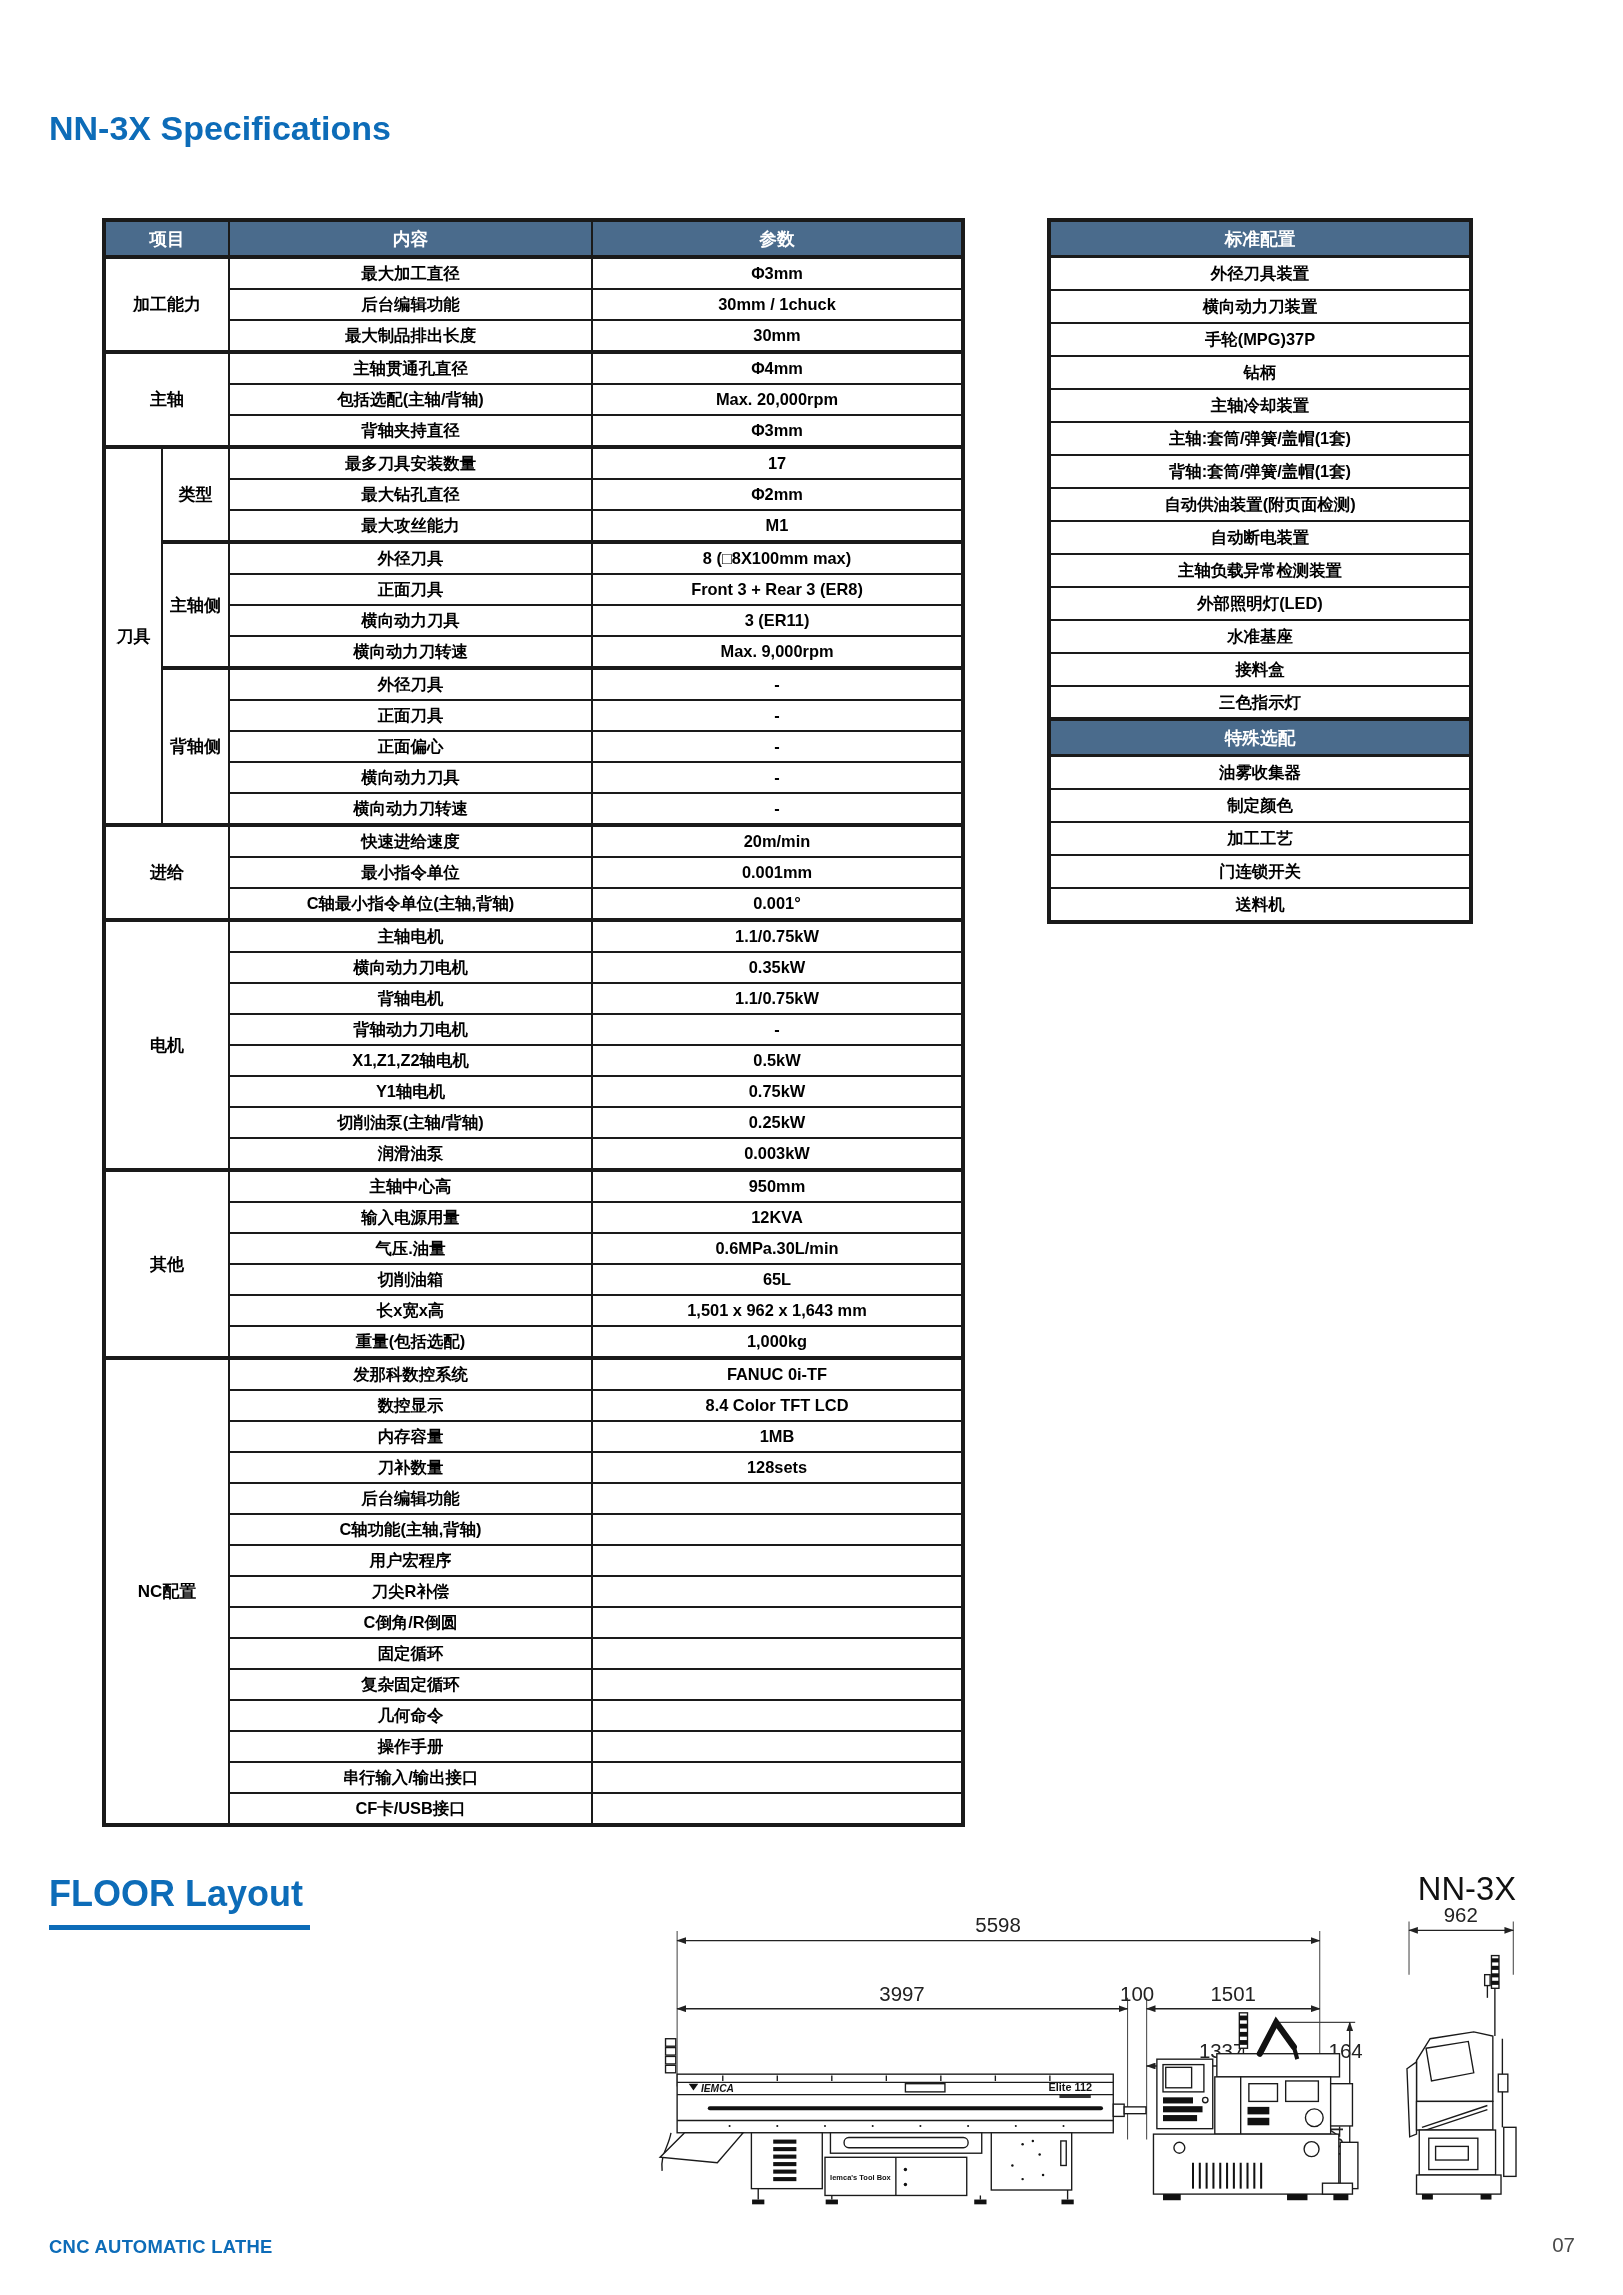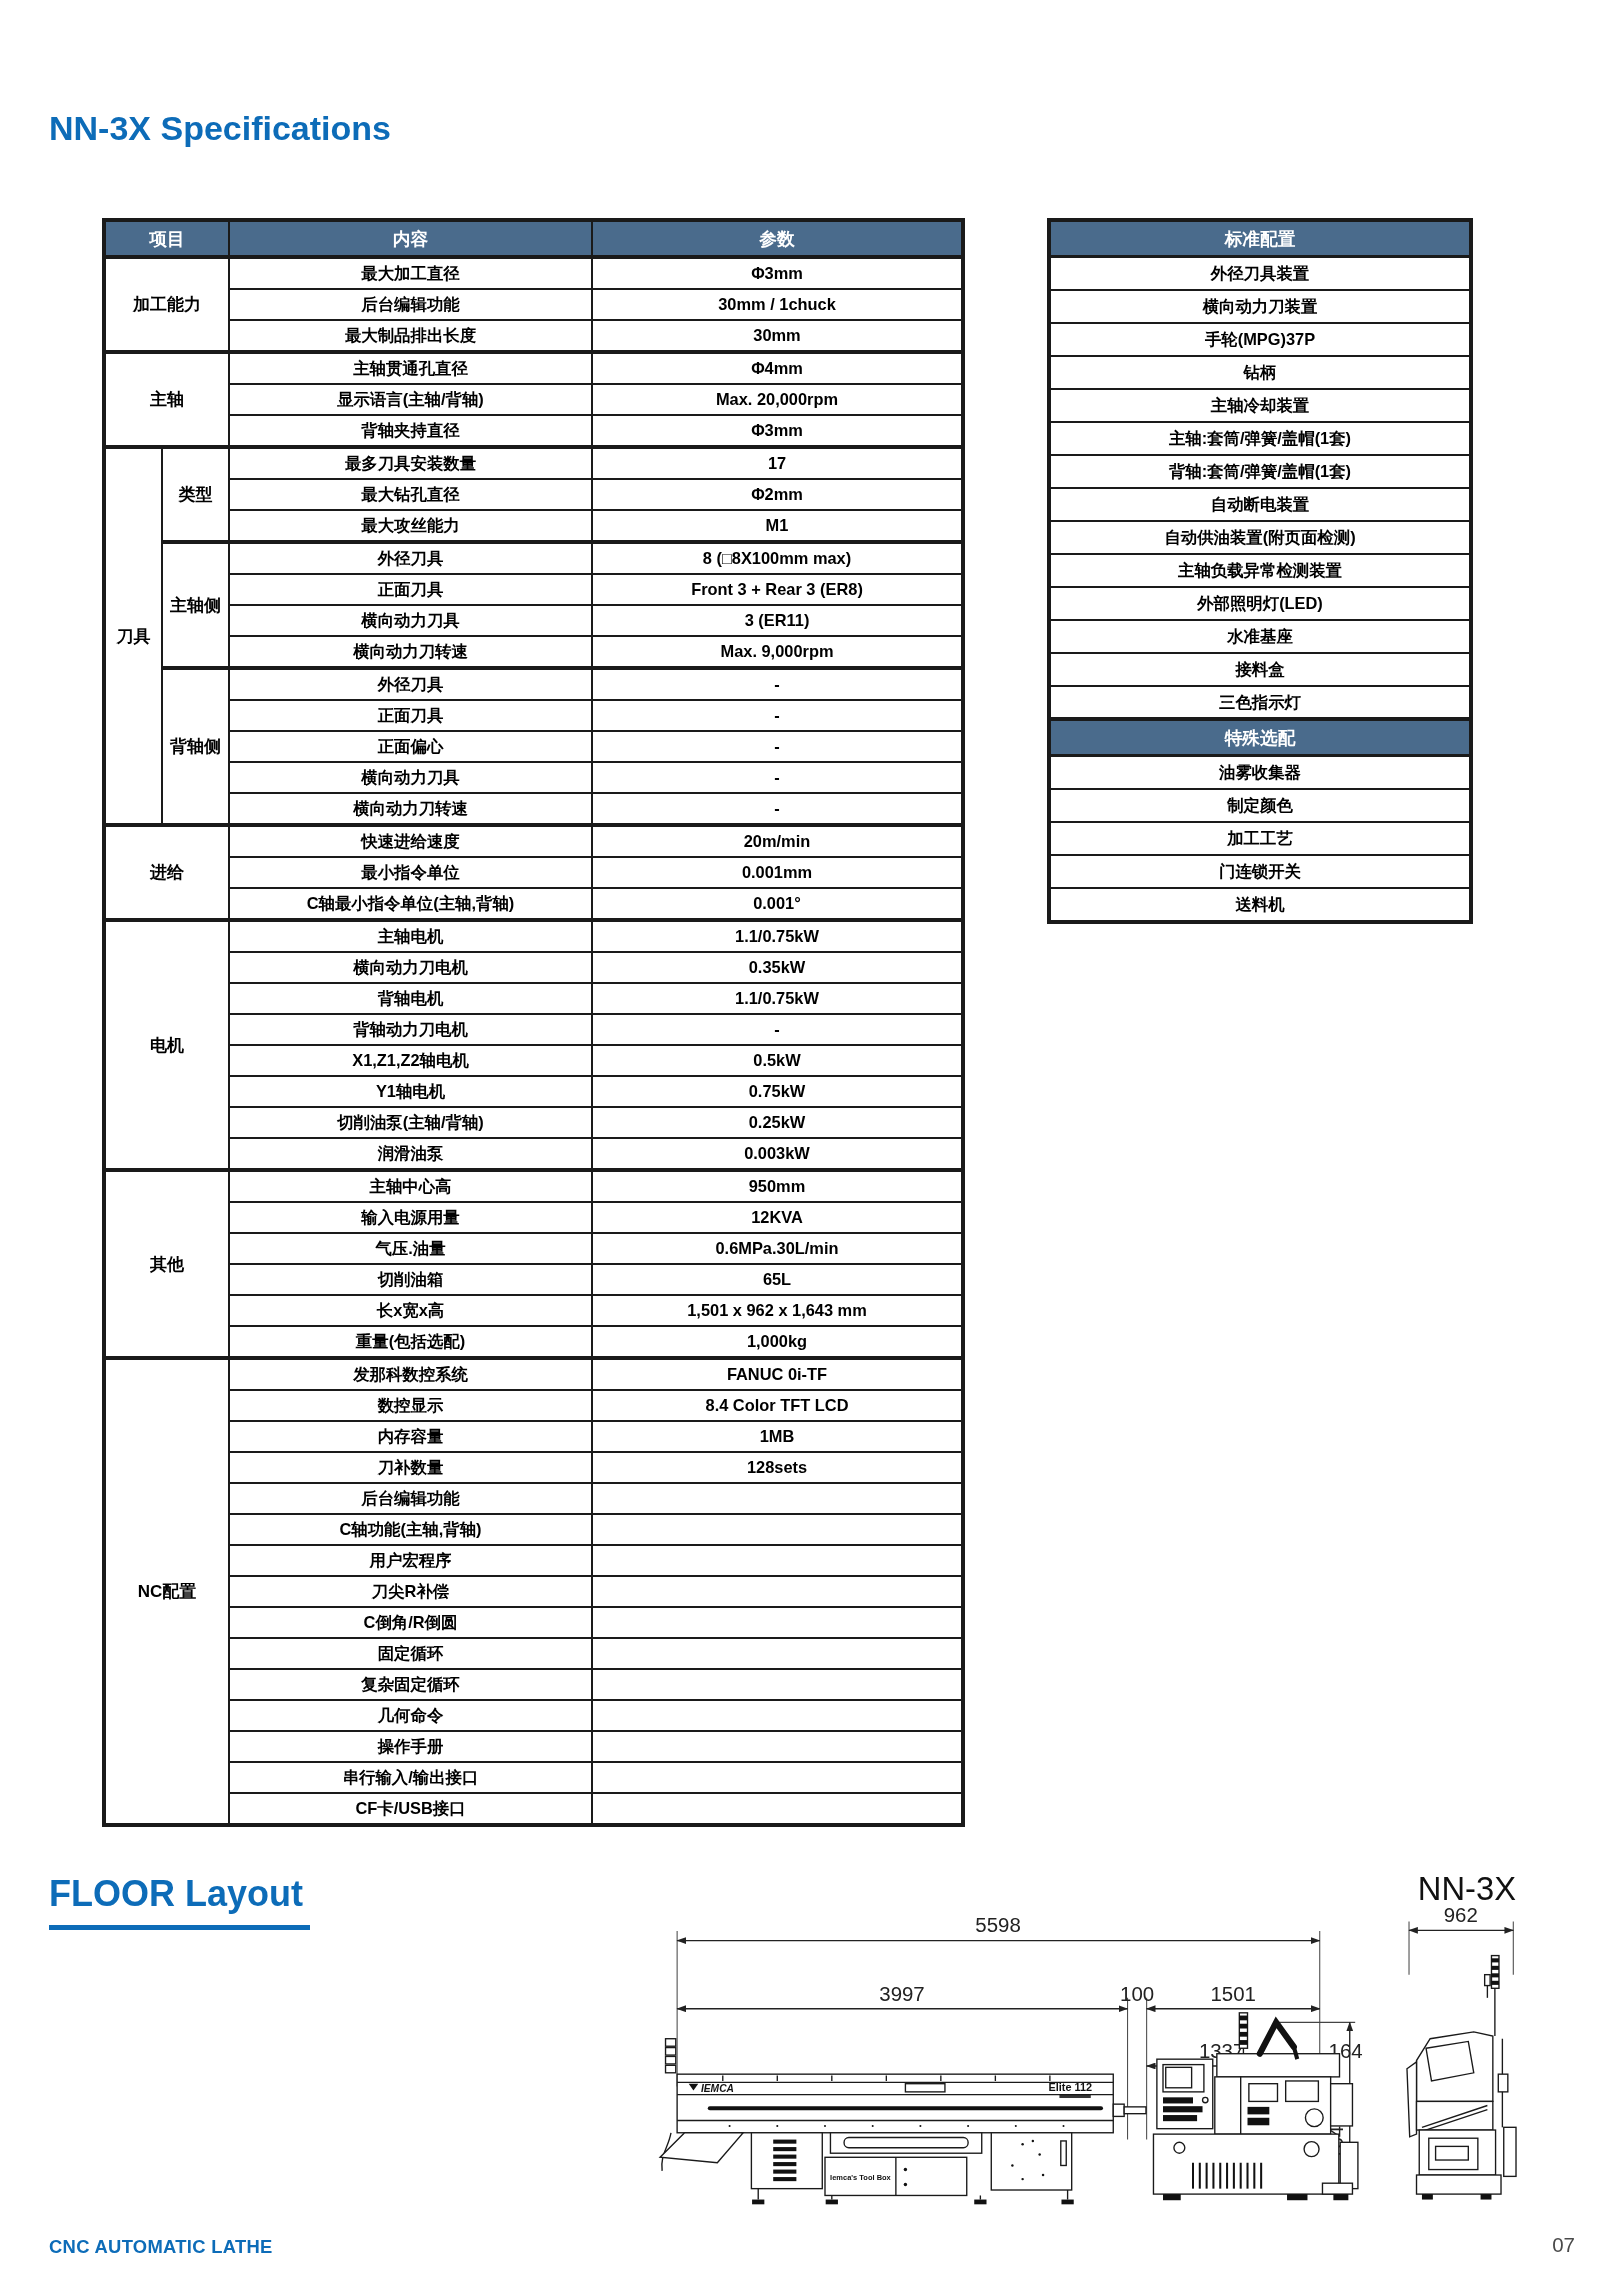--- a/index.html
+++ b/index.html
@@ -100,21 +100,21 @@
         <tr>
           <td class="lbl">最大制品排出长度</td>
           <td class="val">30mm</td>
         </tr>
         <tr class="sec-start">
           <td class="cat" rowspan="3" colspan="2">主轴</td>
           <td class="lbl">主轴贯通孔直径</td>
           <td class="val">Φ4mm</td>
         </tr>
         <tr>
-          <td class="lbl">显示语言(主轴/背轴)</td>
+          <td class="lbl">包括选配(主轴/背轴)</td>
           <td class="val">Max. 20,000rpm</td>
         </tr>
         <tr>
           <td class="lbl">背轴夹持直径</td>
           <td class="val">Φ3mm</td>
         </tr>
         <tr class="sec-start">
           <td class="cat" rowspan="12">刀具</td>
           <td class="sub" rowspan="3">类型</td>
           <td class="lbl">最多刀具安装数量</td>
@@ -323,24 +323,24 @@
         <tr>
           <td>主轴冷却装置</td>
         </tr>
         <tr>
           <td>主轴:套筒/弹簧/盖帽(1套)</td>
         </tr>
         <tr>
           <td>背轴:套筒/弹簧/盖帽(1套)</td>
         </tr>
         <tr>
+          <td>自动供油装置(附页面检测)</td>
+        </tr>
+        <tr>
           <td>自动断电装置</td>
-        </tr>
-        <tr>
-          <td>自动供油装置(附页面检测)</td>
         </tr>
         <tr>
           <td>主轴负载异常检测装置</td>
         </tr>
         <tr>
           <td>外部照明灯(LED)</td>
         </tr>
         <tr>
           <td>水准基座</td>
         </tr>

